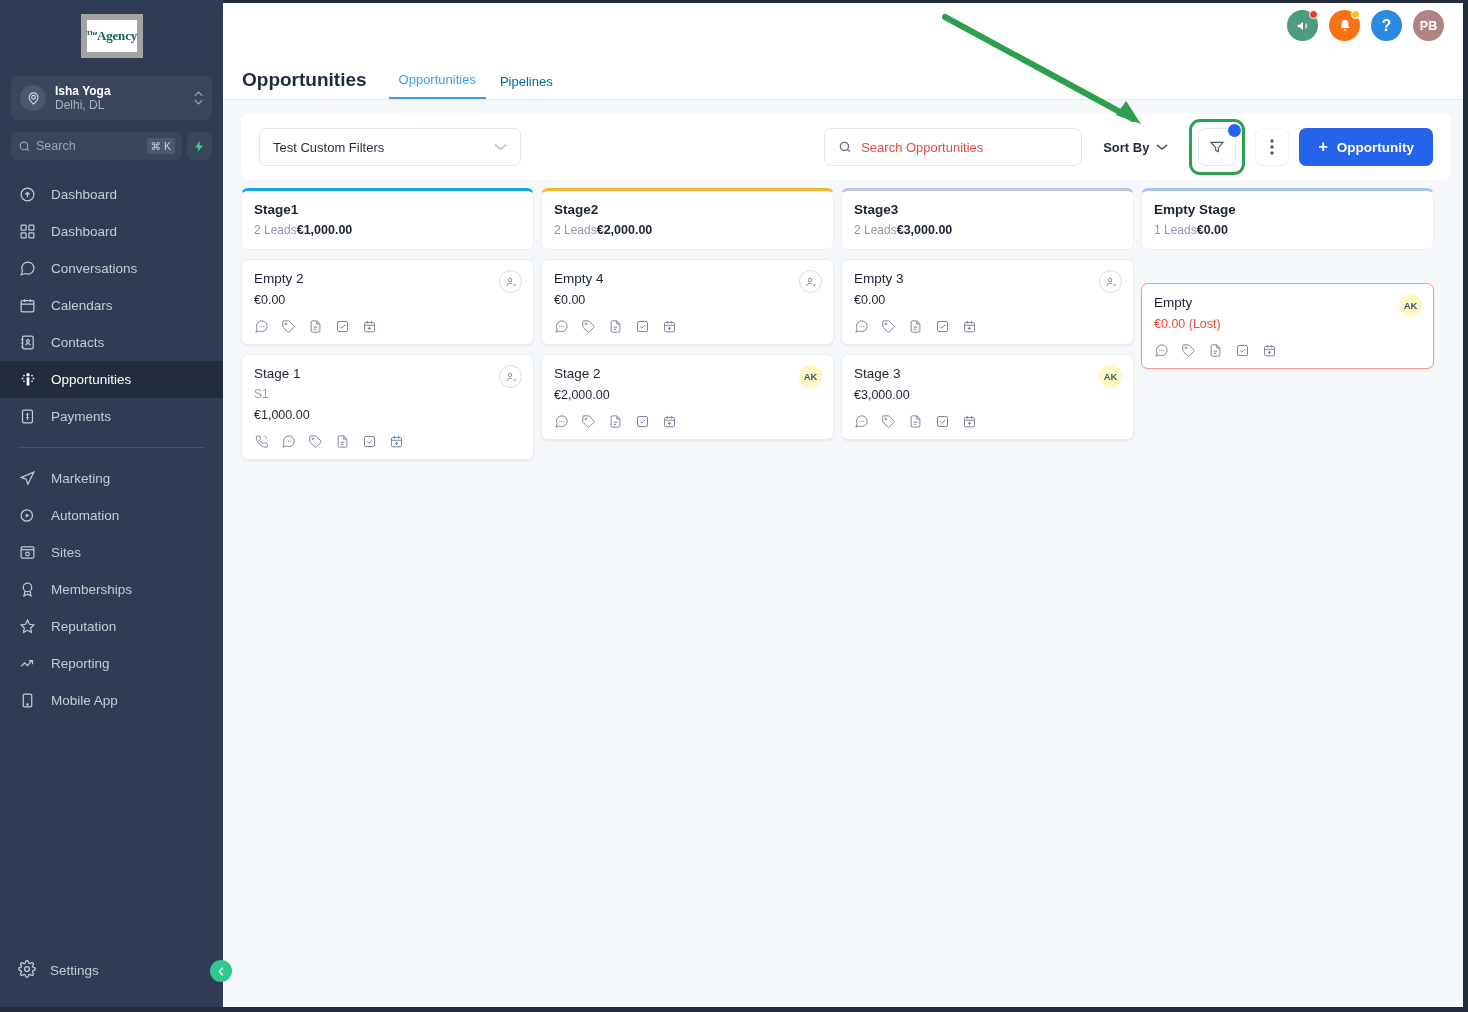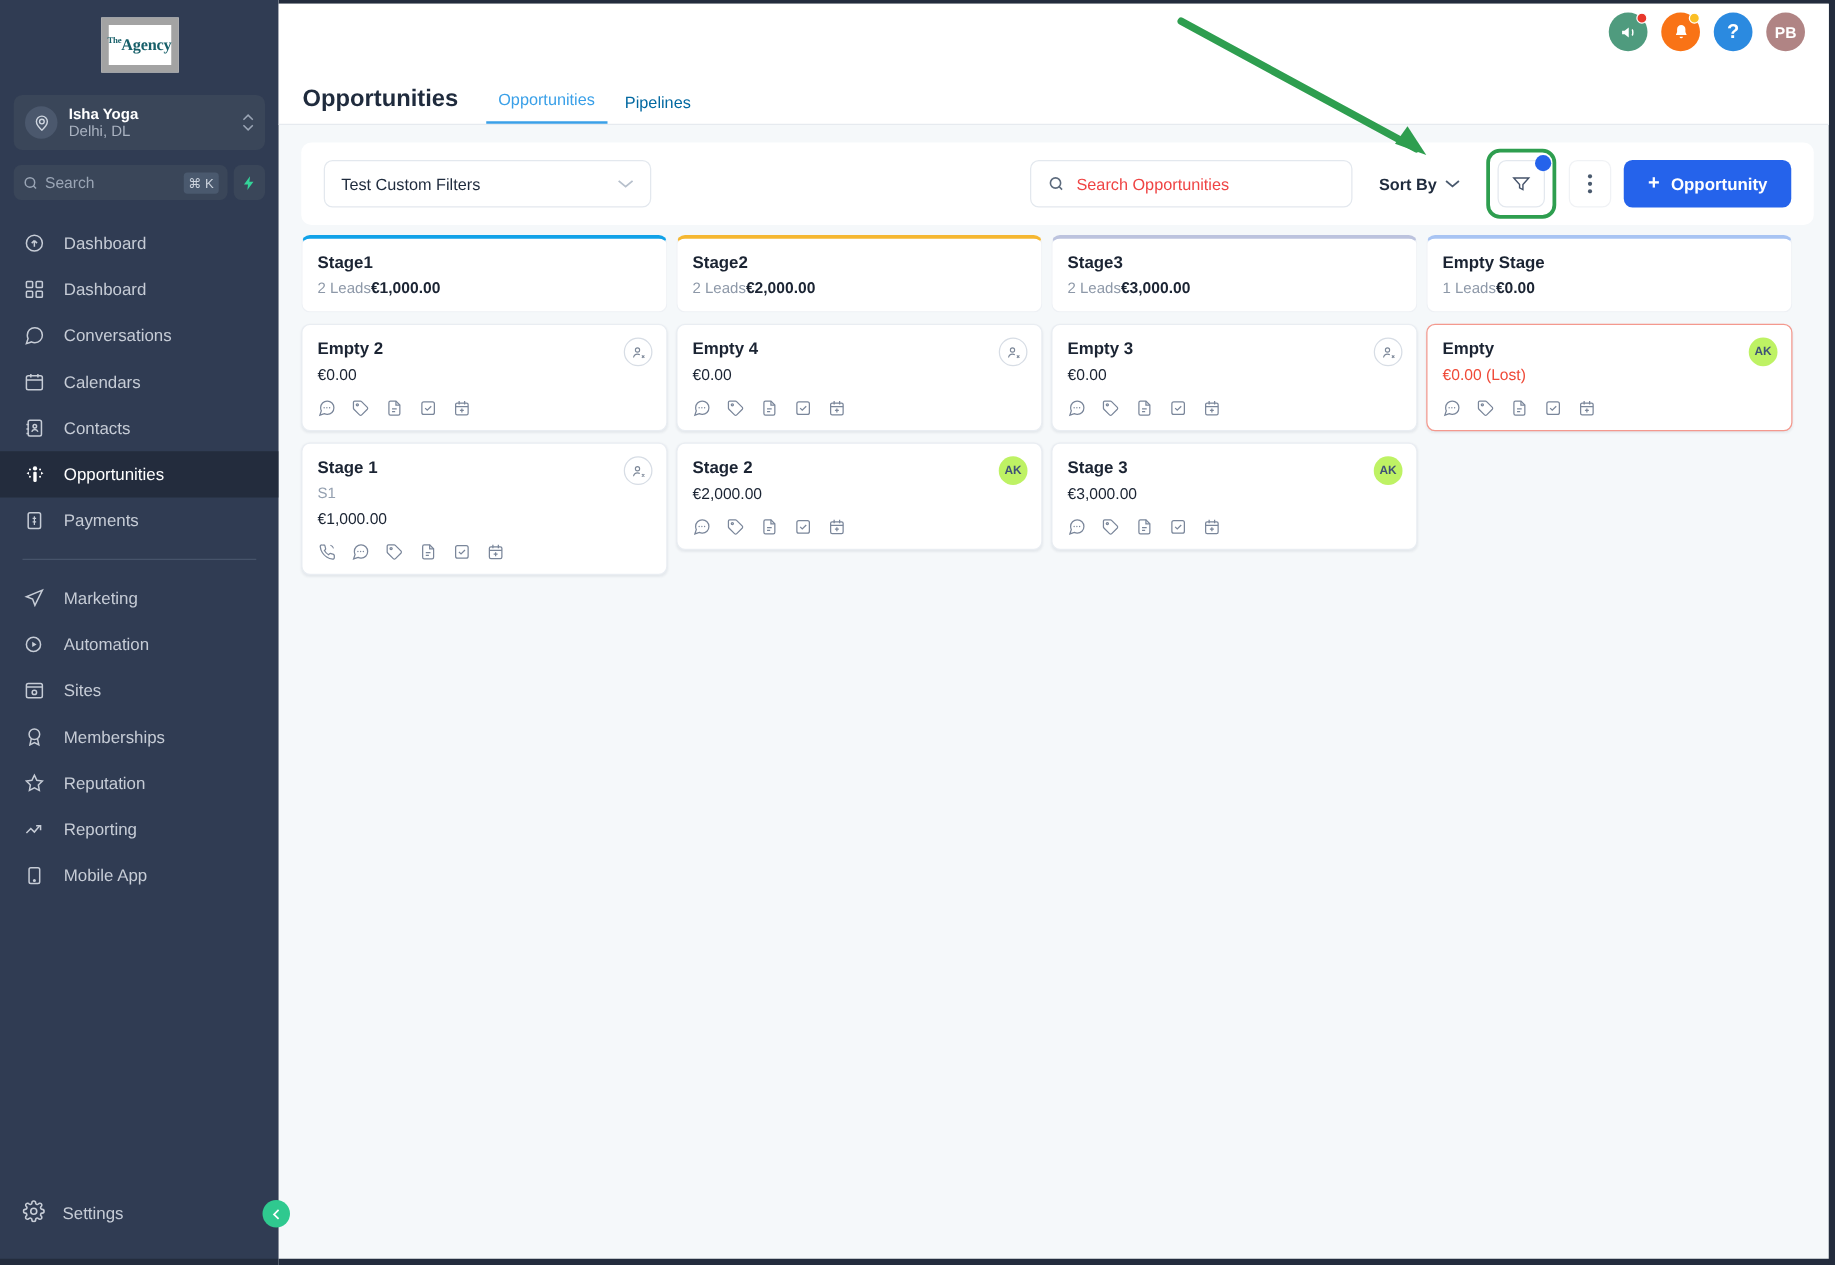--- a/index.html
+++ b/index.html
@@ -217,34 +217,34 @@
   .col-amount { font-size: 12.5px; font-weight: bold; color: #1b2433; }
 
   .card {
     background: #ffffff; border-radius: 7px;
     border: 1px solid #e9edf2;
     box-shadow: 0 1px 2px rgba(20,30,50,0.07);
     padding: 11px 12px 10px 12px;
     position: relative;
     cursor: pointer;
   }
-  .card.lost { border-color: #f4998e; }
-  .card-title { font-size: 13.5px; font-weight: bold; color: #1b2433; }
+  .card.lost { border-color: #f4998e; margin-top: 24px; }
+  .card-title { font-size: 13.5px; font-weight: normal; color: #1b2433; }
   .card-sub { font-size: 12px; color: #94a0b0; margin-top: 6px; }
   .card-amount { font-size: 12.5px; color: #1b2433; margin-top: 7px; }
   .card-amount.lost { color: #ef4a38; }
   .card-icons { display: flex; gap: 12px; margin-top: 12px; color: #7a869a; }
   .card-badge {
     position: absolute; top: 10px; right: 11px;
     width: 23px; height: 23px; border-radius: 50%;
     display: flex; align-items: center; justify-content: center;
     font-size: 9.5px; font-weight: bold;
   }
   .card-badge.empty { border: 1px solid #d7dde5; color: #7d8899; background:#fff; }
-  .card-badge.ak { background: #bef264; color: #3f5276; }
+  .card-badge.ak { background: #fef9c3; color: #3f5276; }
 
   
   .arrow-svg { position: absolute; left: 0; top: 0; pointer-events: none; z-index: 60; }
 </style>
 </head>
 <body>
 
 <div id="app">
 
   <aside class="sidebar">

